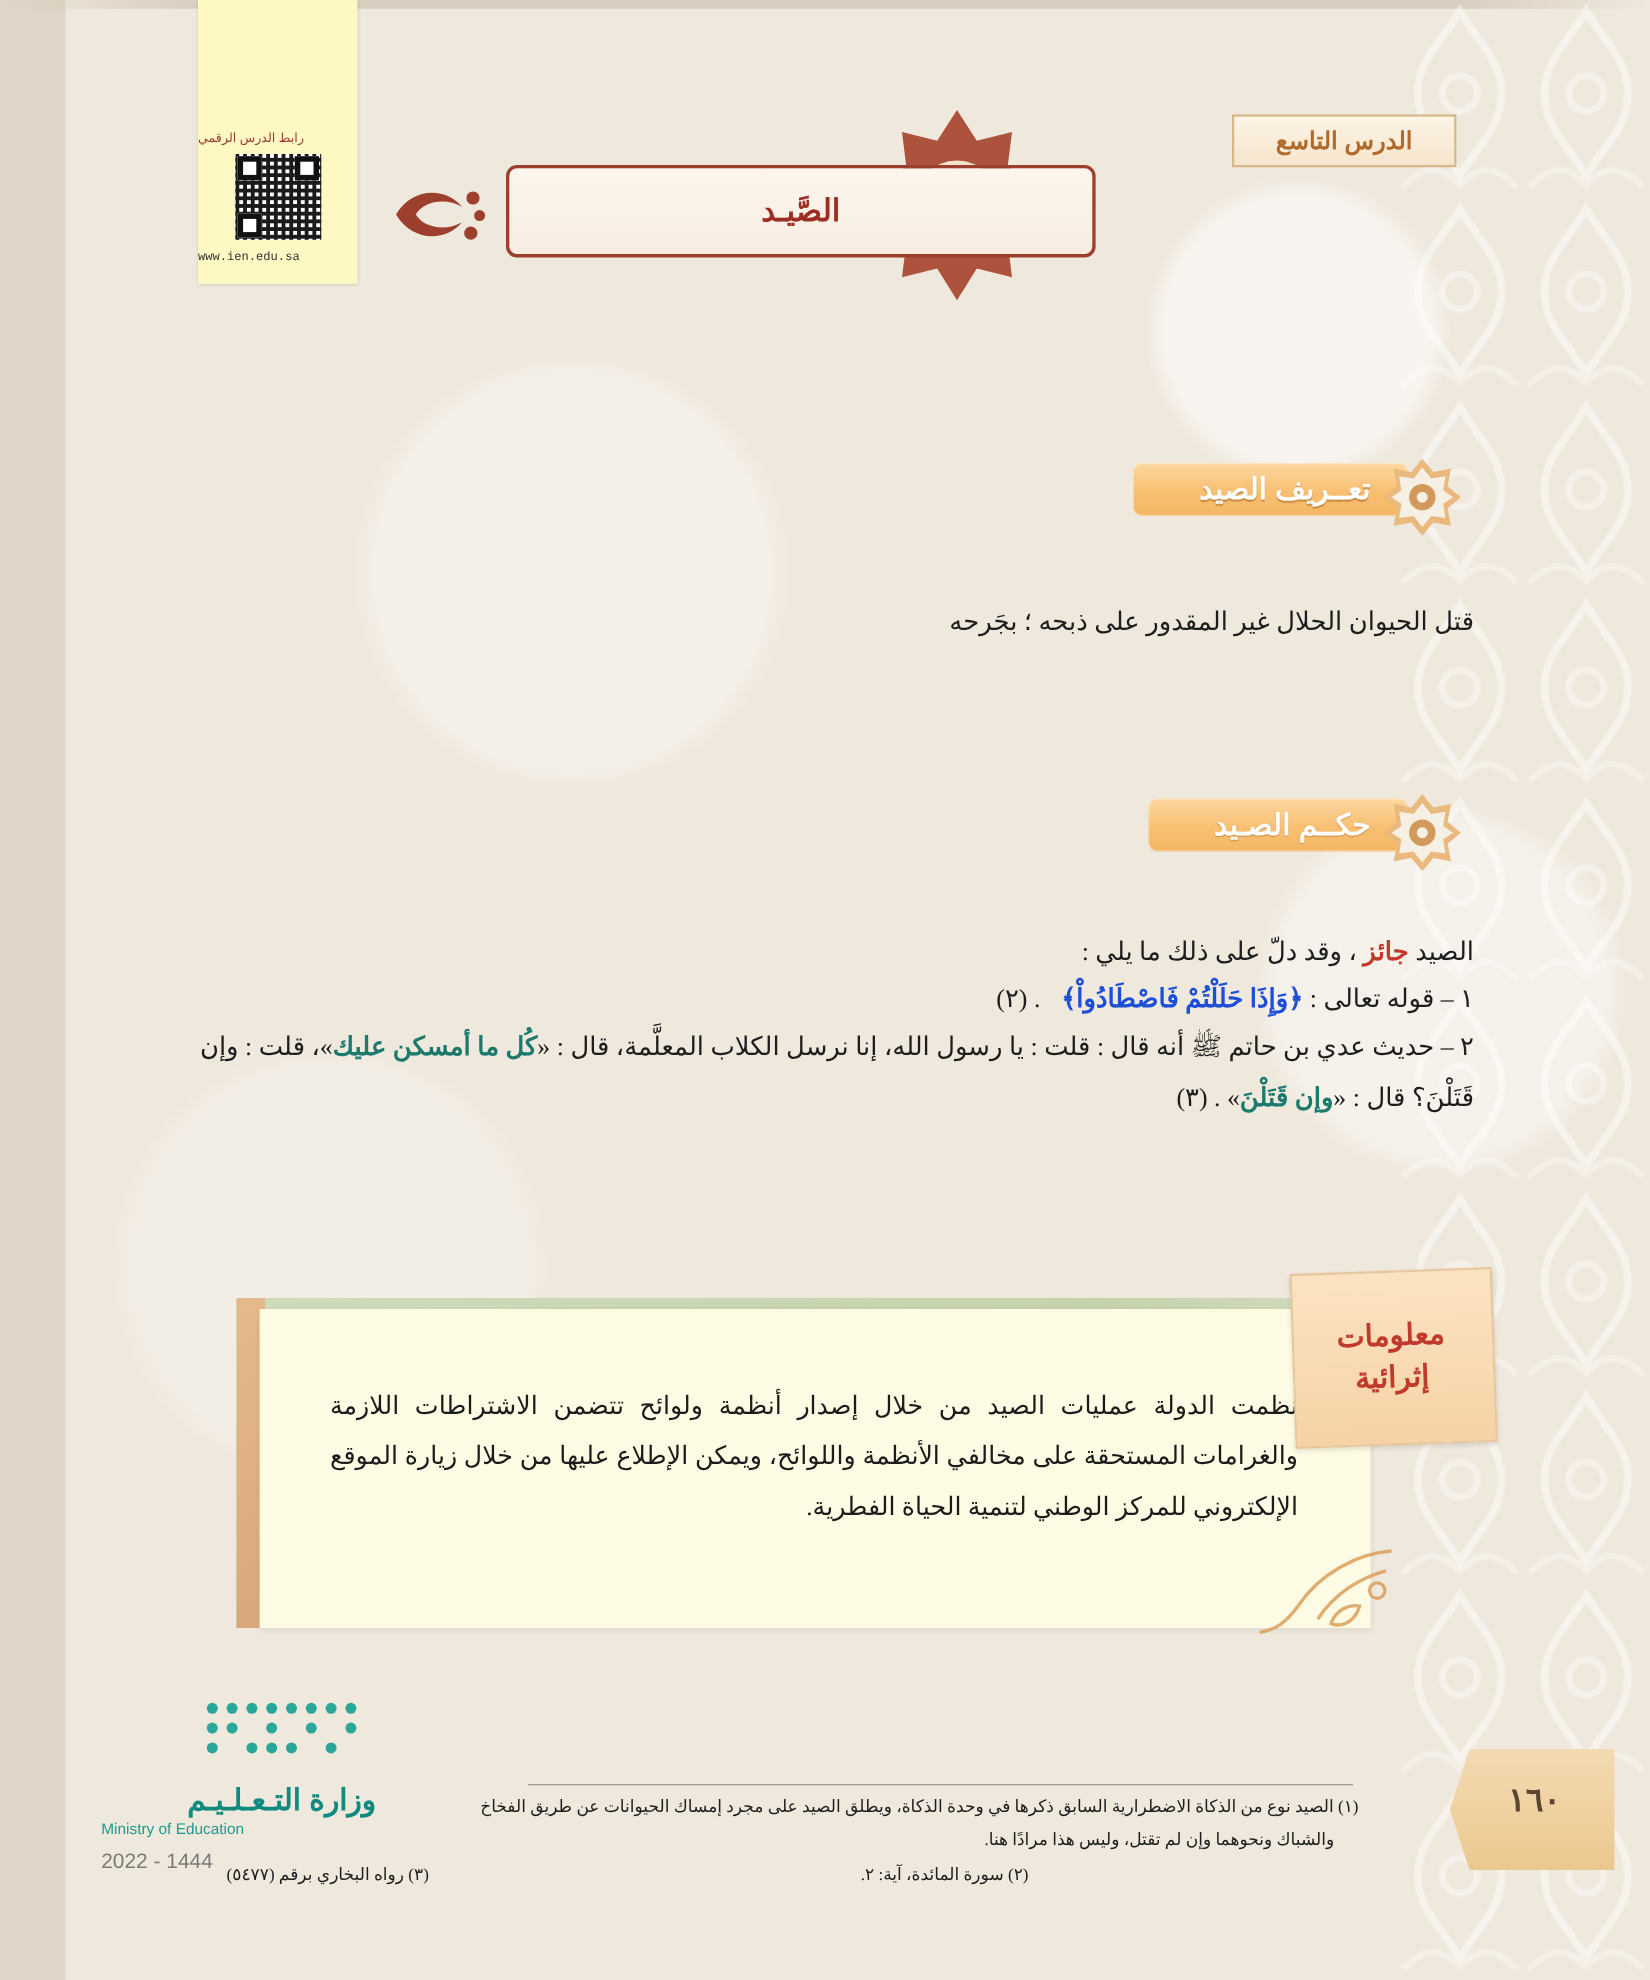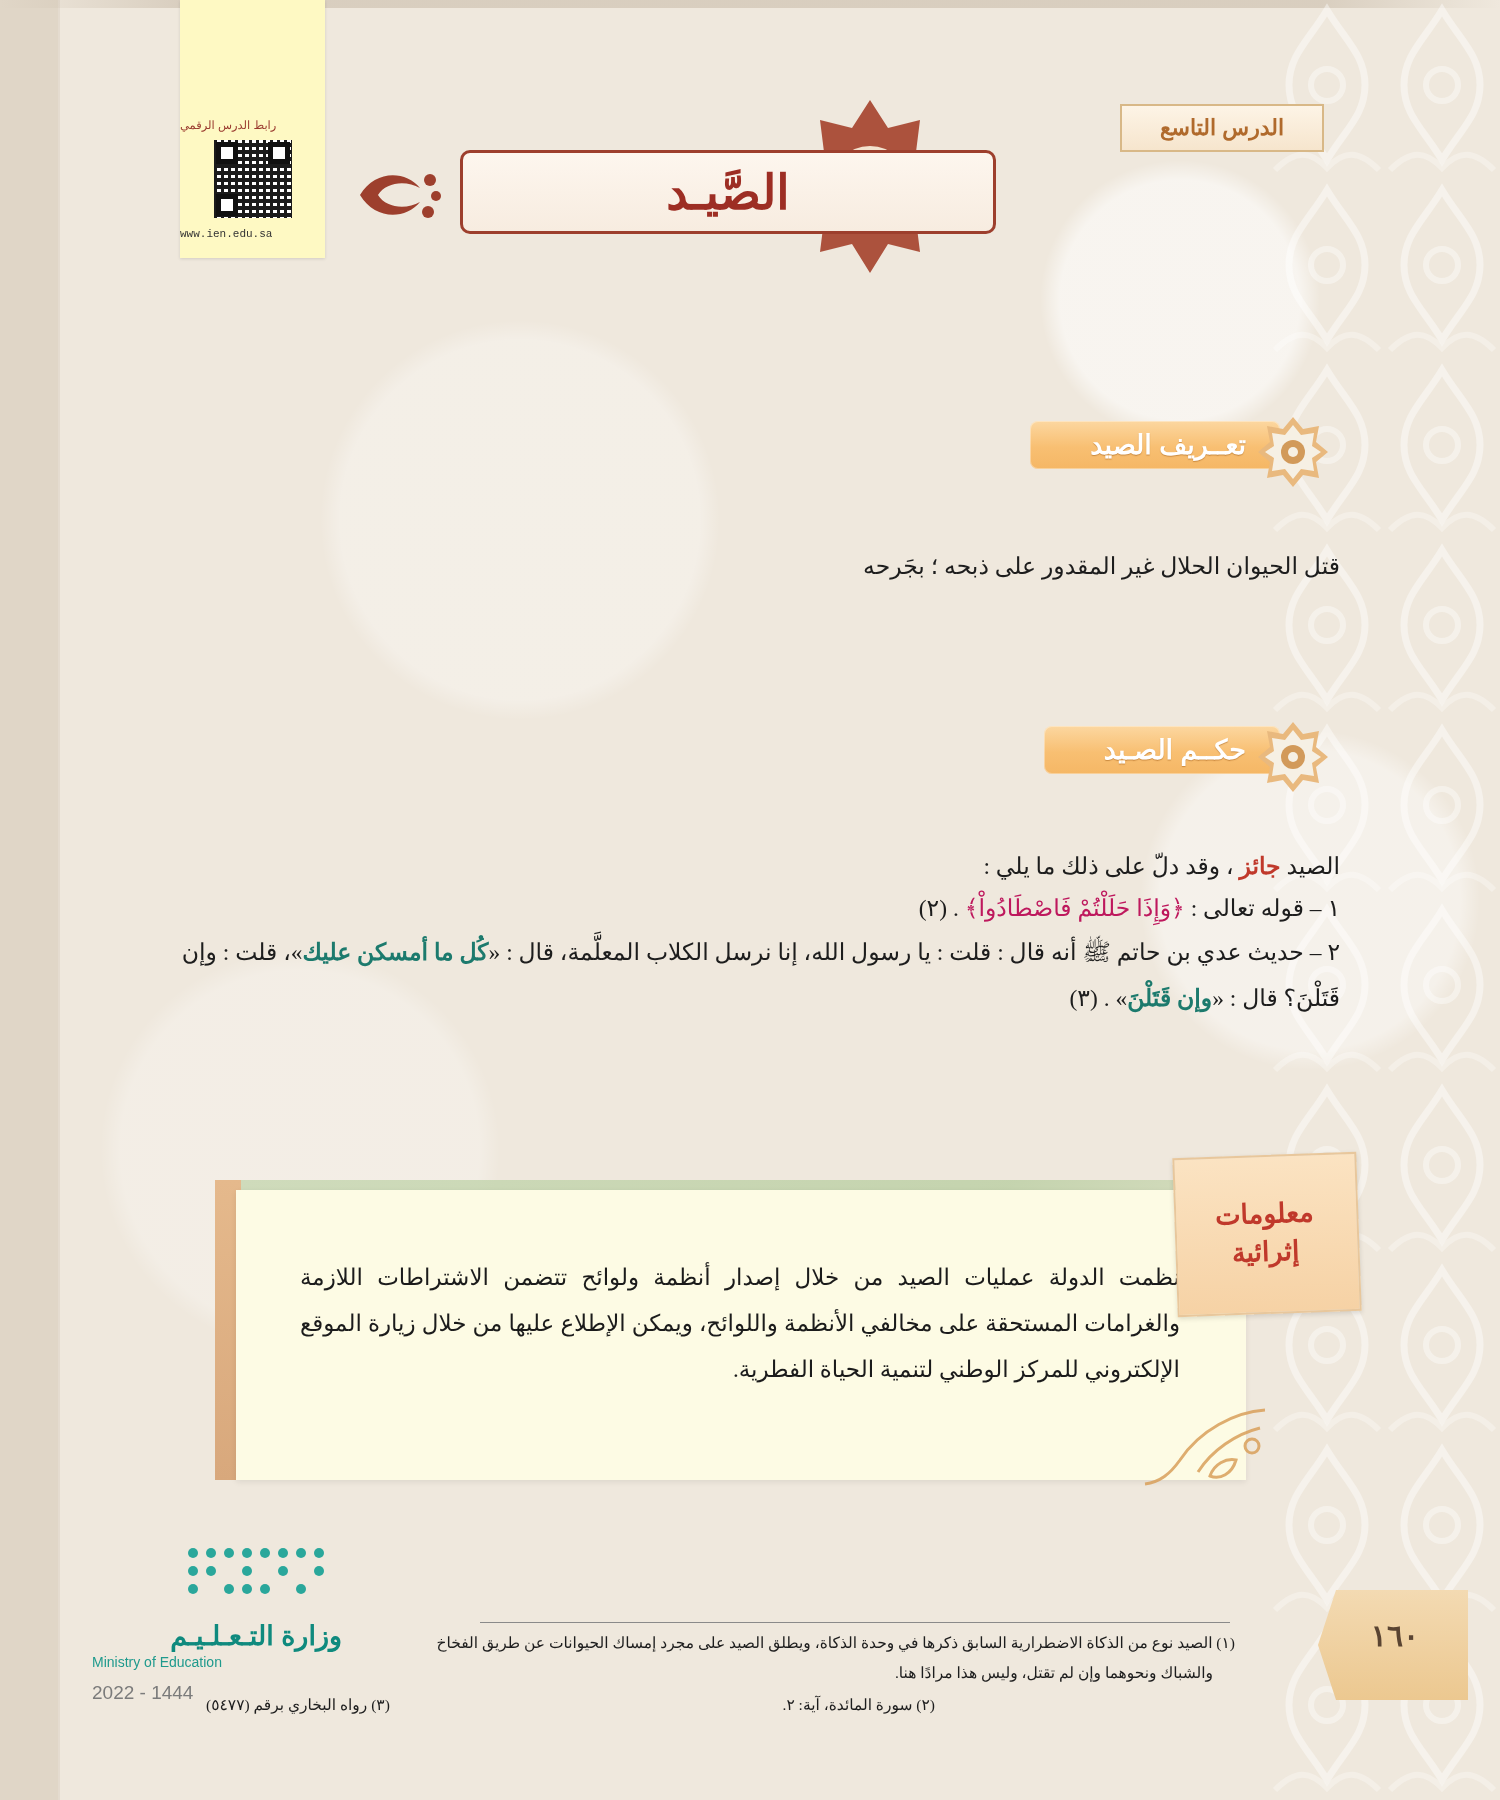--- a/index.html
+++ b/index.html
@@ -132,21 +132,21 @@
     position: absolute;
     top: 10px; left: 120px;
     width: 530px; height: 78px;
     background: linear-gradient(180deg, #fdf6ee 0%, #f7ece0 100%);
     border: 3px solid #9d3f2d;
     border-radius: 10px;
     display: flex; align-items: center; justify-content: center;
   }
   .title-text {
     color: #9d2e24;
-    font-size: 48px;
+    font-size: 28px;
     font-weight: bold;
     letter-spacing: 1px;
   }
   .rosette {
     position: absolute;
     top: -46px; left: 440px;
     width: 180px; height: 185px;
   }
   .flourish {
     position: absolute;
@@ -189,22 +189,23 @@
     position: absolute;
     text-align: right;
     color: #1d1d1d;
     font-size: 23.5px;
     line-height: 42px;
     font-family: "Liberation Serif", serif;
   }
   .hl-red { color: #c0392b; font-weight: bold; }
   .hl-teal { color: #1c7a6d; font-weight: bold; }
   .quran {
-    color: #be185d;
-    font-weight: normal;
+    color: #1d4ed8;
+    font-weight: bold;
+    margin-left: 13px;
   }
 
   
   .info-shadow {
     position: absolute;
     top: 1180px; left: 215px;
     width: 1030px; height: 300px;
     background: linear-gradient(135deg, #c9d8b4 0%, #bdd0a6 60%, #e8e6cf 100%);
     opacity: .85;
   }

